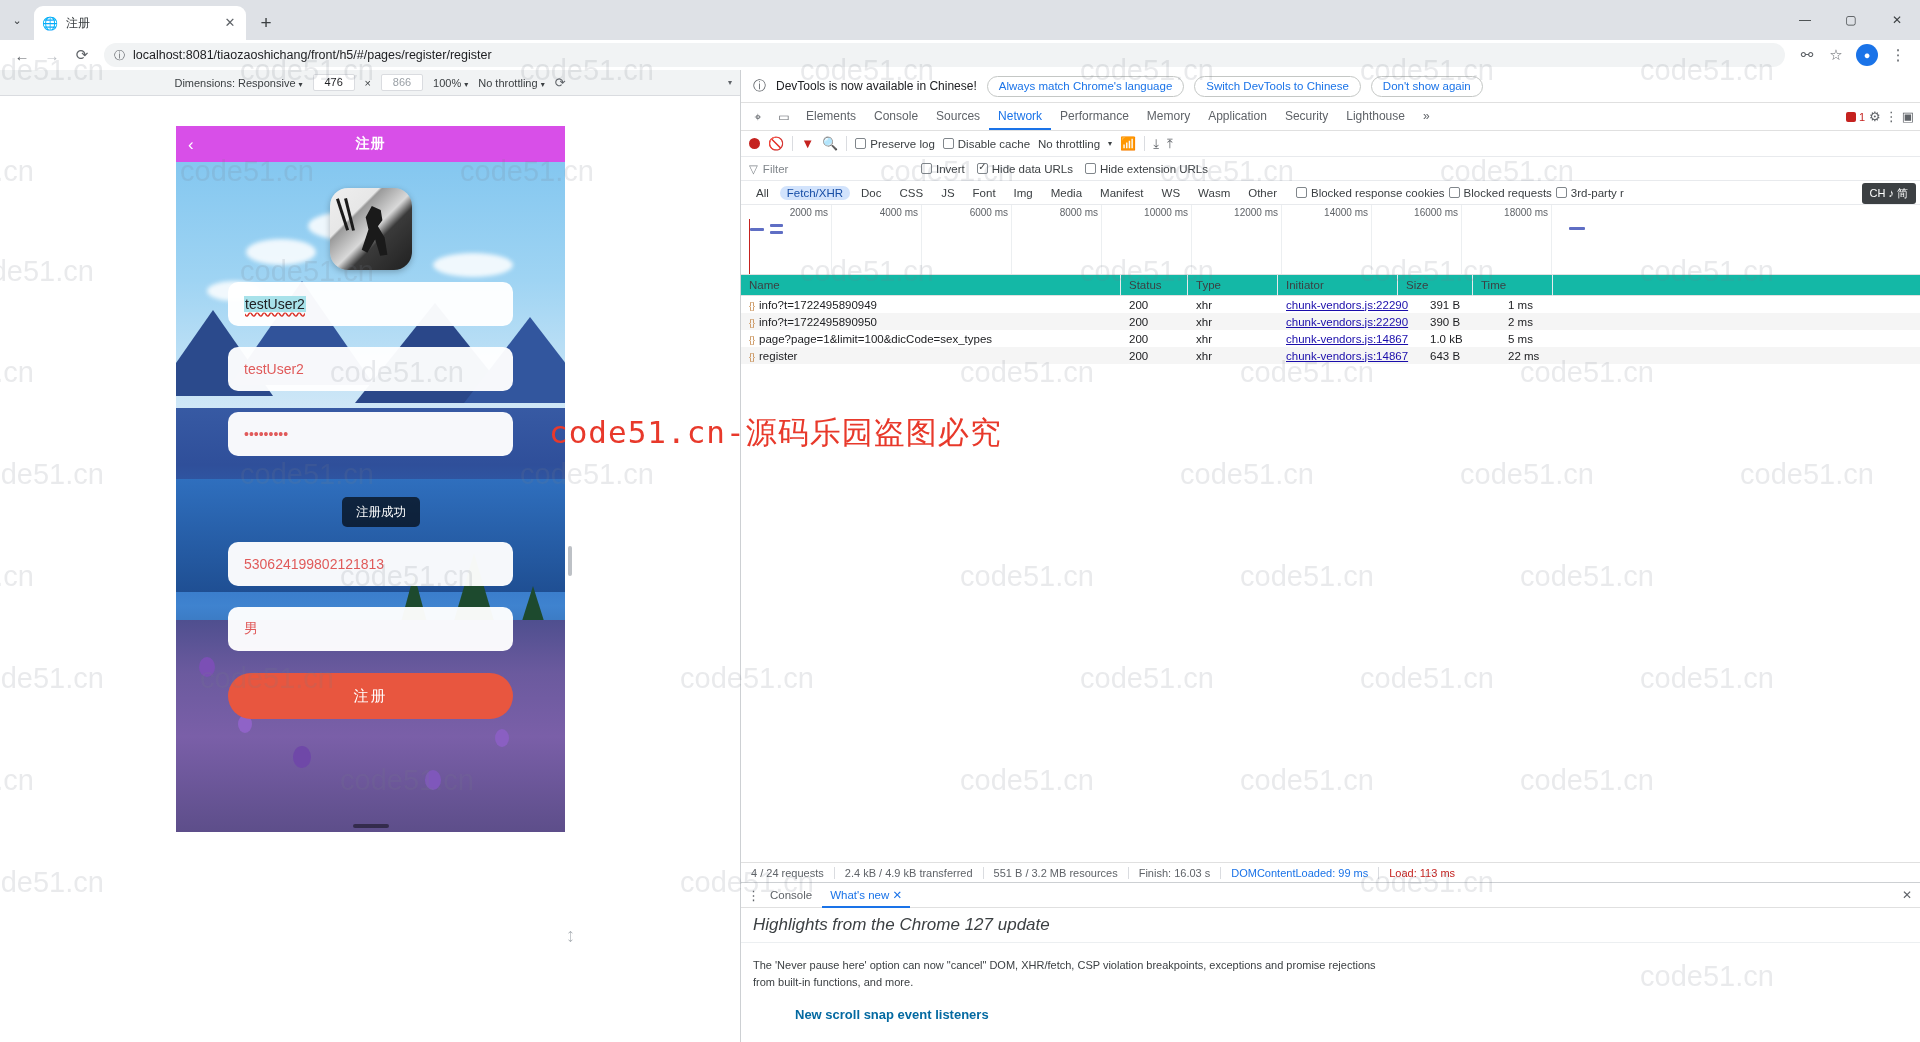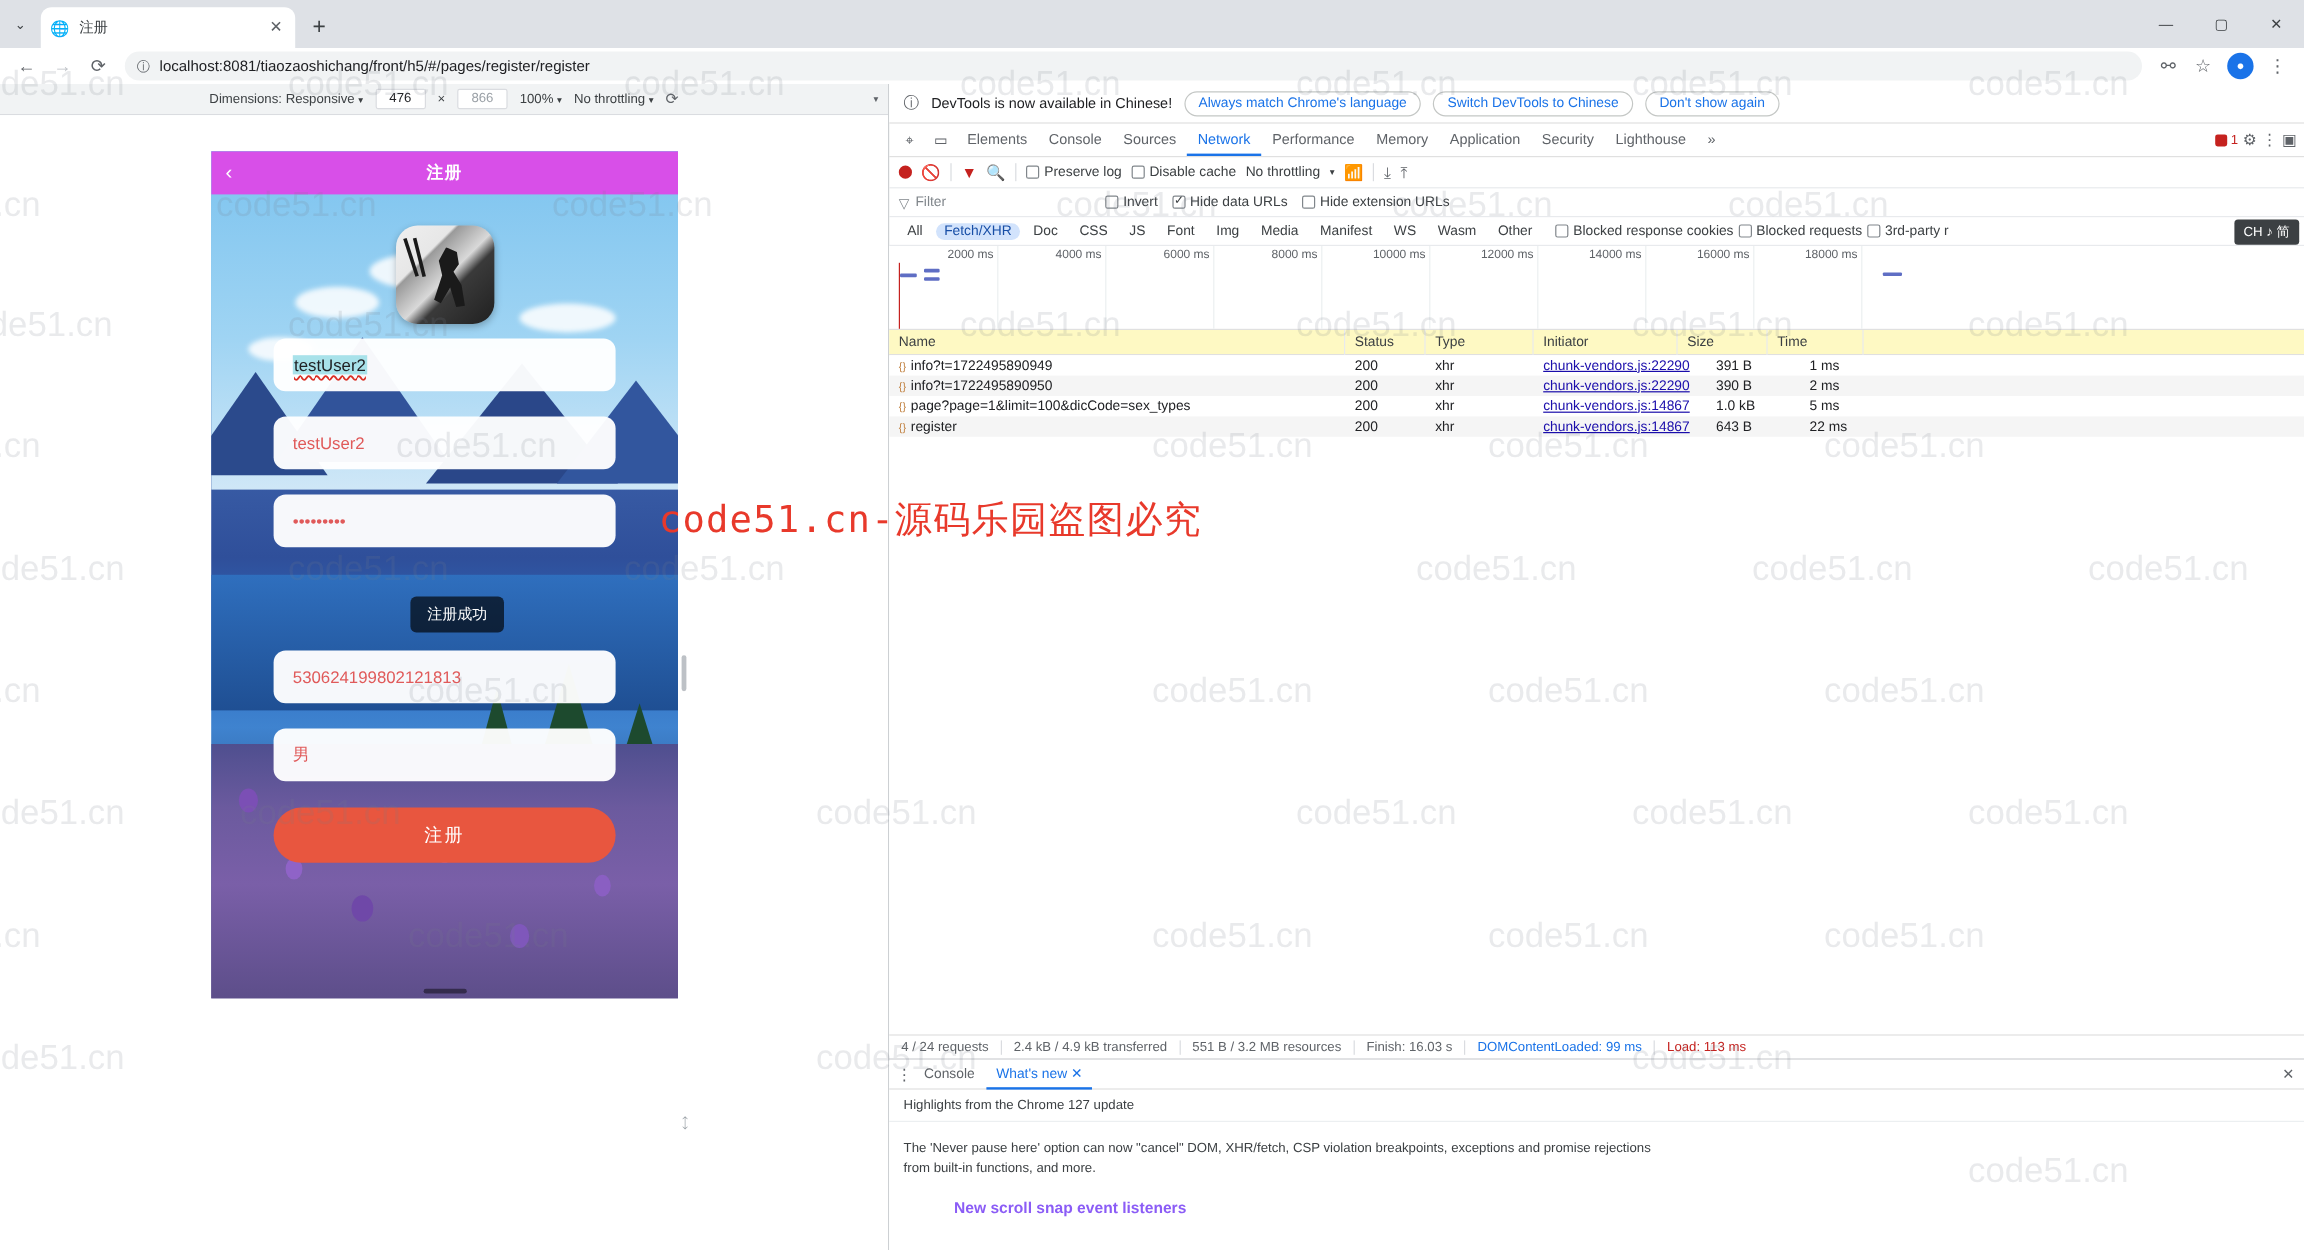--- a/index.html
+++ b/index.html
@@ -221,21 +221,21 @@
   .dt-timeline {
     height: 70px; border-bottom: 1px solid #e0e0e0; position: relative; flex-shrink: 0;
     background: #fff;
   }
   .tl-tick { position:absolute; top: 0; bottom: 0; border-left: 1px solid #eceff1; }
   .tl-lbl { position:absolute; top: 2px; font-size: 10px; color:#5f6368; transform: translateX(-100%); padding-right: 3px; }
   .tl-bar { position:absolute; height: 3px; background: #5f6ec4; border-radius:1px; }
   .tl-redline { position:absolute; top:14px; bottom:0; width:1px; background:#c5221f; }
 
   .dt-table-head {
-    height: 21px; background:#fef9c3; border-bottom: 1px solid #e0e0e0; display:flex;
+    height: 21px; background:#14b8a6; border-bottom: 1px solid #e0e0e0; display:flex;
     font-size: 11.5px; color: #3c4043; align-items:center; flex-shrink: 0;
   }
   .th { padding-left: 8px; border-right: 1px solid #e8eaed; line-height: 20px; height:21px; }
   .dt-rows { flex: 1; overflow: hidden; background:#fff; }
   .trow { height: 17px; display:flex; font-size: 11.5px; color:#202124; align-items:center; }
   .trow:nth-child(even) { background: #f5f5f5; }
   .td { padding-left: 8px; white-space: nowrap; overflow: hidden; }
   .td.num { padding-right: 10px; padding-left: 0; }
   .td .xhr-ic { color: #c1803f; font-size: 9px; margin-right: 4px; }
   .initiator-link { color:#1a0dab; text-decoration: underline; }
@@ -252,25 +252,25 @@
     height: 160px; border-top: 1px solid #cdd0d3; background:#fff; flex-shrink: 0;
     display:flex; flex-direction: column; position: relative;
   }
   .drawer-tabs {
     height: 25px; display:flex; align-items:center; gap: 2px; padding-left: 6px;
     border-bottom: 1px solid #e0e0e0; font-size: 11.5px; color:#5f6368;
   }
   .drawer-tab { padding: 0 8px; height: 25px; line-height: 25px; border-bottom: 2px solid transparent;}
   .drawer-tab.active { color:#1a73e8; border-bottom-color:#1a73e8; }
   .drawer-close { position:absolute; right: 8px; top: 5px; color:#5f6368; font-size: 12px;}
-  .wn-sub { font-size: 11px; color: #3c4043; padding: 7px 12px; border-bottom: 1px solid #eceff1;}
+  .wn-sub { font-size: 17px; color: #3c4043; padding: 7px 12px; border-bottom: 1px solid #eceff1; font-style: italic;}
   .wn-body { padding: 14px 12px 0 12px; position: relative; overflow:hidden; flex:1;}
   .wn-h { font-size: 13px; color:#1a73e8; font-weight: bold; margin-bottom: 8px;}
   .wn-p { font-size: 11px; color:#3c4043; line-height: 1.55; max-width: 640px;}
-  .wn-h2 { font-size: 13px; color:#8b5cf6; font-weight: bold; margin-top: 16px; padding-left: 42px;}
+  .wn-h2 { font-size: 13px; color:#0369a1; font-weight: bold; margin-top: 16px; padding-left: 42px;}
   .wn-video {
     position:absolute; right: 90px; top: 14px; width: 214px; height: 90px;
     background: #1967d2; overflow:hidden;
   }
   .wn-video .circ { position:absolute; left: 8px; top: -18px; width: 120px; height: 120px; border: 8px solid rgba(255,255,255,.45); border-radius:50%;}
   .wn-video .circ2 { position:absolute; left: 28px; top: 2px; width: 80px; height: 80px; border: 6px solid rgba(255,255,255,.55); border-radius:50%;}
   .wn-video .ytbtn { position:absolute; right: 58px; bottom: 8px; width: 28px; height: 20px; background:#fff; border-radius: 5px;}
   .wn-video .ytbtn::after { content:""; position:absolute; left: 10px; top: 5px; border-style: solid; border-width: 5px 0 5px 8px; border-color: transparent transparent transparent #1967d2; }
   .wn-video .newtxt { position:absolute; right: 8px; bottom: 4px; color:#fff; font-size: 19px; }
 

